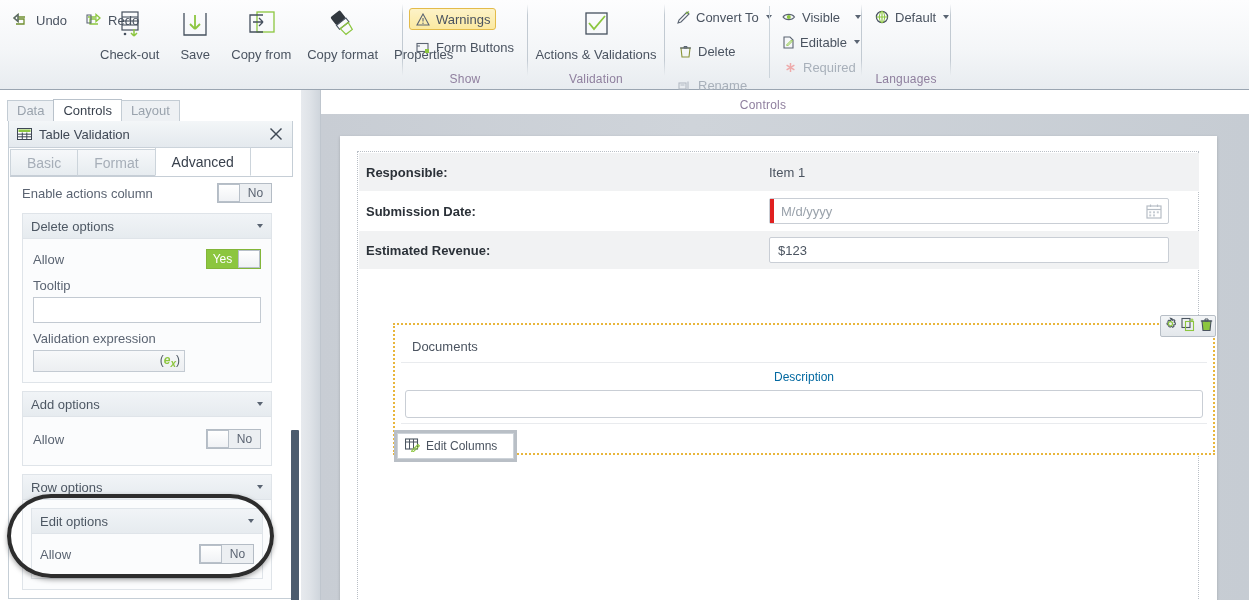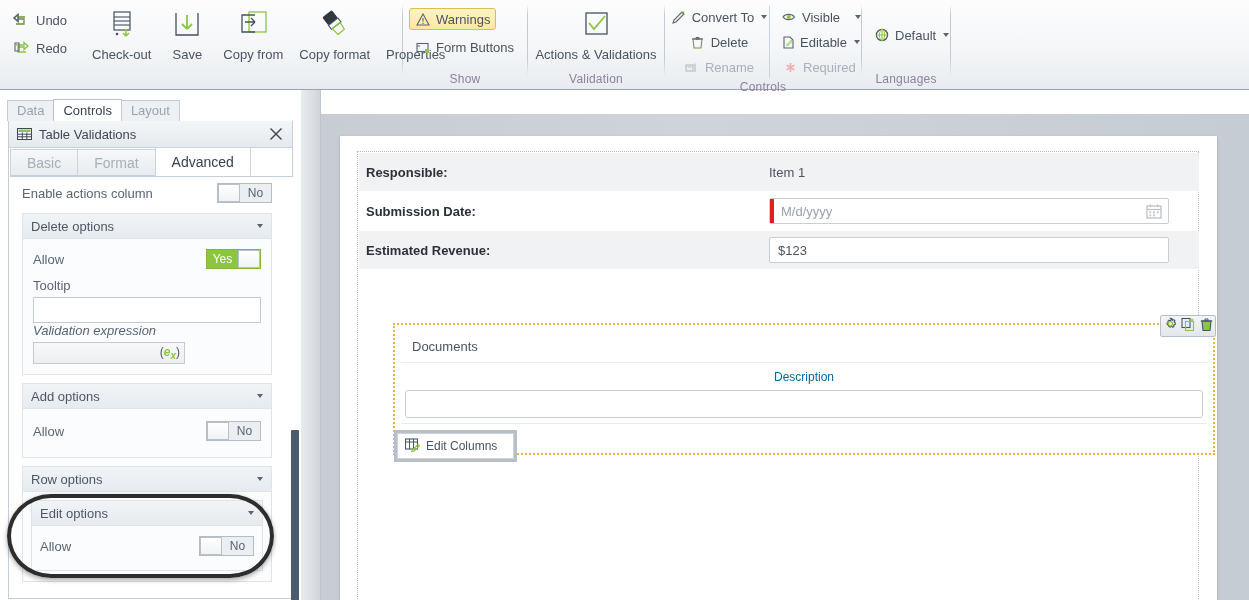--- a/index.html
+++ b/index.html
@@ -244,21 +244,21 @@
     font-size:12px; color:#4b5460; z-index:7;
   }
 </style>
 </head>
 <body>
 
 <div id="ribbon">
 
   <div class="rgroup" style="width:402px;">
     <div class="gbody">
-      <div style="display:flex;flex-direction:column;gap:4px;padding-top:4px;width:76px;">
+      <div style="display:flex;flex-direction:row;gap:4px;padding-top:4px;width:76px;">
         <div class="cmd-sm">
           <span class="ico">
             <svg width="17" height="15" viewBox="0 0 17 15">
                 <path d="M12 4H5V1.5L1 5l4 3.5V6h6v5H3" fill="none" stroke="#6f8f2f" stroke-width="1.3"></path>
                 <path d="M1 5l4-3.5V8.5z" fill="none" stroke="#5b6472" stroke-width="1.2"></path>
               </svg>
           </span>
           <span>Undo</span>
         </div>
         <div class="cmd-sm">
@@ -380,21 +380,21 @@
         <span class="lbl">Actions &amp; Validations</span>
       </div>
     </div>
     <div class="glabel">Validation</div>
   </div>
 
   <div class="gsep"></div>
 
   <div class="rgroup" style="width:196px;">
     <div class="gbody" style="padding-top:6px;gap:2px;">
-      <div style="display:flex;flex-direction:column;gap:3px;width:96px;align-items:center;">
+      <div style="display:flex;flex-direction:column;gap:12px;width:96px;">
         <div class="cmd-row">
           <span class="ico">
             <svg width="14" height="13" viewBox="0 0 14 13">
                 <path d="M1 12l3-1 8-8-2-2-8 8z" fill="none" stroke="#5b6472" stroke-width="1.1"></path>
                 <path d="M9 1.5l1.5 1.5M11 0.5l1 1" stroke="#8cc63f" stroke-width="1.1"></path>
               </svg>
           </span>
           <span>Convert To</span>
           <span class="caret"></span>
         </div>
@@ -454,21 +454,21 @@
           <span>Required</span>
         </div>
       </div>
     </div>
     <div class="glabel">Controls</div>
   </div>
 
   <div class="gsep"></div>
 
   <div class="rgroup" style="width:88px;">
-    <div class="gbody" style="padding-top:24px;">
+    <div class="gbody" style="padding-top:6px;">
       <div class="cmd-row">
         <span class="ico">
           <svg width="14" height="14" viewBox="0 0 14 14">
               <circle cx="7" cy="7" r="5.6" fill="none" stroke="#46505e" stroke-width="1.2"></circle>
               <path d="M7 1.4v11.2M1.4 7h11.2" stroke="#8cc63f" stroke-width="1.1"></path>
               <ellipse cx="7" cy="7" rx="2.6" ry="5.6" fill="none" stroke="#8cc63f" stroke-width="1"></ellipse>
             </svg>
         </span>
         <span>Default</span>
         <span class="caret"></span>
@@ -500,21 +500,21 @@
       <span class="hicon">
         <svg width="15" height="12" viewBox="0 0 15 12">
           <rect x="0.5" y="0.5" width="14" height="11" fill="#ffffff" stroke="#3f4855" stroke-width="1"></rect>
           <rect x="1.5" y="1.5" width="12" height="2.5" fill="#8cc63f"></rect>
           <line x1="1" y1="6.2" x2="14" y2="6.2" stroke="#3f4855" stroke-width="1"></line>
           <line x1="1" y1="8.8" x2="14" y2="8.8" stroke="#3f4855" stroke-width="1"></line>
           <line x1="5.3" y1="4.5" x2="5.3" y2="11.5" stroke="#3f4855" stroke-width="1"></line>
           <line x1="9.8" y1="4.5" x2="9.8" y2="11.5" stroke="#3f4855" stroke-width="1"></line>
         </svg>
       </span>
-      <span class="htitle">Table Validations</span>
+      <span class="htitle">Table Validation</span>
       <span id="propclose">
         <svg width="14" height="14" viewBox="0 0 14 14">
             <line x1="1.5" y1="1.5" x2="12.5" y2="12.5" stroke="#3f4855" stroke-width="1.4"></line>
             <line x1="12.5" y1="1.5" x2="1.5" y2="12.5" stroke="#3f4855" stroke-width="1.4"></line>
           </svg>
       </span>
     </div>
 
     <div id="subtabs">
       <div class="stab">
@@ -549,21 +549,21 @@
             <div class="sbody">
               <div class="rowline">
                 <span class="plabel" style="flex:1;">Allow</span>
                 <span class="toggle on">
                   <span class="knob"></span>
                   <span class="tlbl">Yes</span>
                 </span>
               </div>
               <div class="plabel" style="margin-top:7px;">Tooltip</div>
               <div class="inputbox" style="margin-top:4px;"></div>
-              <div class="plabel" style="font-style:italic;">Validation expression</div>
+              <div class="plabel" style="margin-top:8px;">Validation expression</div>
               <div class="exprbox" style="margin-top:4px;">
                 <span class="ex"><span class="paren">(</span>e<sub>x</sub><span class="paren">)</span></span>
               </div>
             </div>
           </div>
 
           <div class="section">
             <div class="shead">
               <span class="sp">Add options</span>
               <span class="caret"></span>

